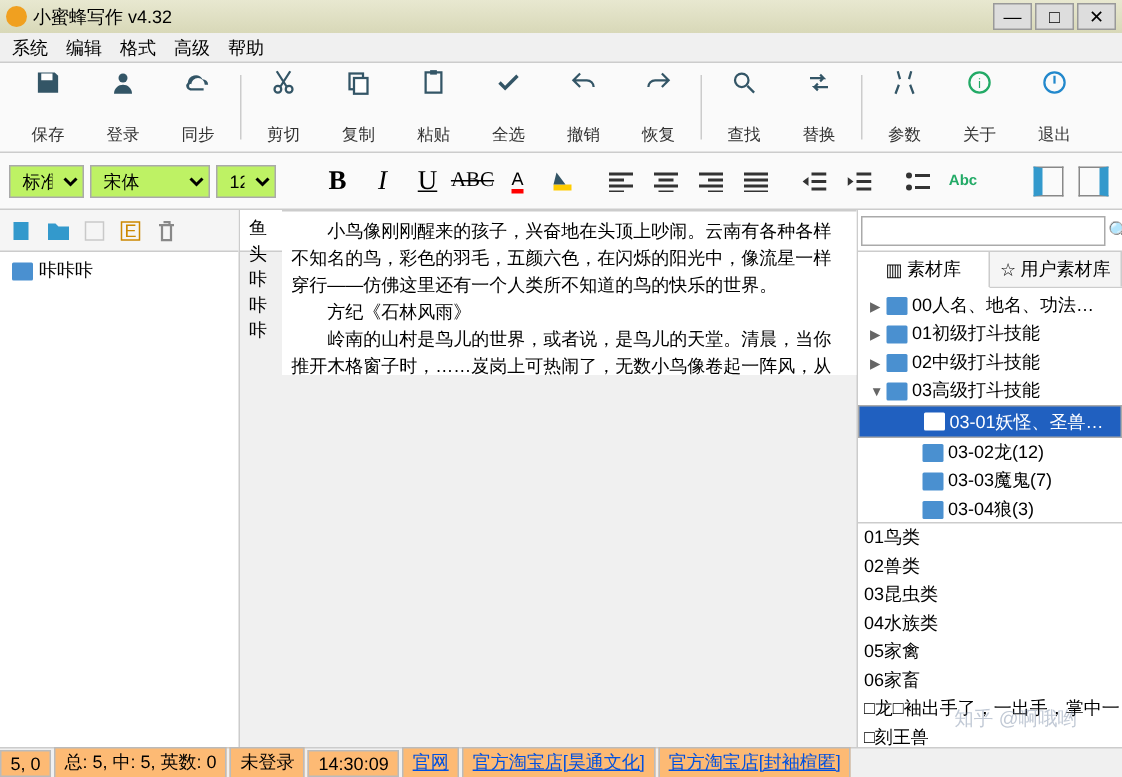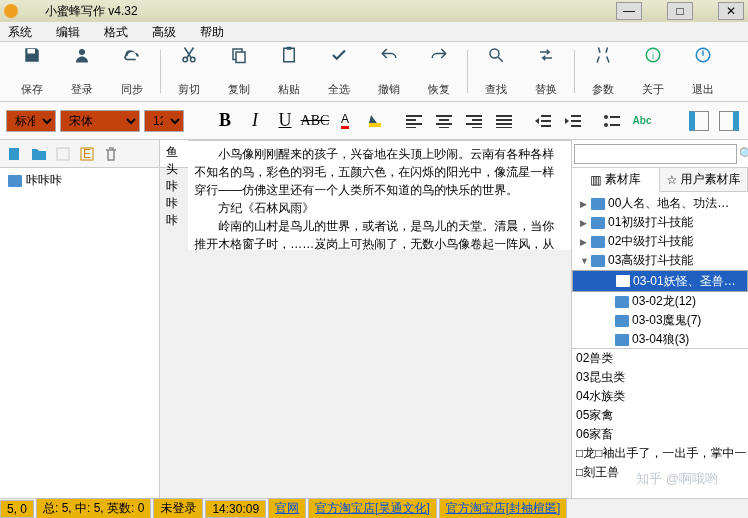--- a/index.html
+++ b/index.html
@@ -1,29 +1,29 @@
 <!DOCTYPE html>
 <html><head>
 <meta charset="utf-8">
 <style>
 * { margin: 0; padding: 0; box-sizing: border-box; font-family: "Microsoft YaHei", SimSun, sans-serif; font-size: 12px; }
 body { width: 748px; height: 518px; background: #f0f0f0; display: flex; flex-direction: column; overflow: hidden; }
-.titlebar { height: 22px; background: linear-gradient(#e8e8d0,#d8d8b8); display: flex; align-items: center; padding: 0 4px; gap: 23px; }
+.titlebar { height: 22px; background: linear-gradient(#e8e8d0,#d8d8b8); display: flex; align-items: center; padding: 0 4px; }
 .titlebar .ico { width: 14px; height: 14px; background: #f0a020; border-radius: 50%; margin-right: 4px; }
 .titlebar .ttl { flex: 1; }
 .winbtn { width: 26px; height: 18px; display: flex; align-items: center; justify-content: center; border: 1px solid #999; background: #ddd; margin-left: 2px; cursor: pointer; }
-.menubar { height: 20px; background: #f0f0f0; display: flex; gap: 24px; padding: 2px 8px; border-bottom: 1px solid #ccc; }
+.menubar { height: 20px; background: #f0f0f0; display: flex; gap: 12px; padding: 2px 8px; border-bottom: 1px solid #ccc; }
 .menubar span { cursor: pointer; }
 .toolbar1 { height: 60px; background: #fafafa; border-bottom: 1px solid #ccc; display: flex; padding: 4px 8px; gap: 2px; }
 .tbtn { width: 48px; display: flex; flex-direction: column; align-items: center; justify-content: center; cursor: pointer; border-radius: 3px; }
 .tbtn svg { width: 22px; height: 22px; }
 .tbtn .lbl { font-size: 11px; margin-top: 18px; color: #333; }
 .vsep { width: 1px; background: #ccc; margin: 4px 2px; }
 .toolbar2 { height: 38px; background: #fafafa; border-bottom: 1px solid #ccc; display: flex; align-items: center; padding: 0 6px; gap: 4px; }
-.sel { border: 1px solid #aaa; background: #c2410c; height: 22px; padding: 0 4px; }
+.sel { border: 1px solid #aaa; background: #bef264; height: 22px; padding: 0 4px; }
 .sel.w1 { width: 50px; } .sel.w2 { width: 80px; } .sel.w3 { width: 40px; }
 .fbtn { width: 26px; height: 26px; display: flex; align-items: center; justify-content: center; cursor: pointer; border-radius: 2px; font-family: serif; }
 .fbtn.b { font-weight: bold; font-size: 18px; }
 .fbtn.i { font-style: italic; font-size: 18px; }
 .fbtn.u { text-decoration: underline; font-size: 18px; }
 .fbtn.s { text-decoration: line-through; font-size: 14px; }
 .fbox { width: 20px; height: 20px; border: 1px solid #888; }
 .main { flex: 1; display: flex; overflow: hidden; }
 .left { width: 160px; border-right: 1px solid #ccc; background: #fff; display: flex; flex-direction: column; }
 .lefttb { height: 28px; border-bottom: 1px solid #ccc; display: flex; align-items: center; padding: 0 4px; gap: 2px; background: #f5f5f5; }
@@ -43,21 +43,21 @@
 .tree { flex: 1; overflow: hidden; padding: 2px 0; }
 .trow { display: flex; align-items: center; padding: 1px 4px; gap: 3px; cursor: pointer; font-size: 11px; }
 .trow.l1 { padding-left: 8px; }
 .trow.l2 { padding-left: 43px; align-items: center; }
 .trow.sel { background: #2060c0; color: #fff; }
 .trow.sel .fold { background: #fff; }
 .caret { width: 8px; font-size: 9px; color: #666; }
 .reslist { height: 150px; border-top: 1px solid #ccc; overflow: hidden; font-size: 11px; }
 .reslist div { padding: 1px 4px; white-space: nowrap; }
 .status { height: 20px; background: #f0f0f0; border-top: 1px solid #ccc; display: flex; align-items: center; font-size: 11px; }
-.status .cell { border: 1px solid #bbb; padding: 1px 6px; margin-right: 2px; background: #eab308; }
+.status .cell { border: 1px solid #bbb; padding: 1px 6px; margin-right: 2px; background: #fdba74; }
 .status .link { color: #0050e0; text-decoration: underline; cursor: pointer; }
 .watermark { position: absolute; right: 30px; bottom: 30px; color: rgba(100,120,150,0.4); font-size: 13px; pointer-events: none; }
 </style>
 </head>
 <body>
 
 <div class="titlebar">
   <div class="ico"></div>
   <span class="ttl">小蜜蜂写作 v4.32</span>
   <div class="winbtn">—</div>
@@ -338,20 +338,21 @@
       <div class="trow l2">
           <div class="fold"></div>
           <span>03-03魔鬼(7)</span>
         </div>
       <div class="trow l2">
           <div class="fold"></div>
           <span>03-04狼(3)</span>
         </div>
     </div>
     <div class="reslist">
+      <div>01鸟类</div>
       <div>02兽类</div>
       <div>03昆虫类</div>
       <div>04水族类</div>
       <div>05家禽</div>
       <div>06家畜</div>
       <div>□龙□袖出手了，一出手，掌中一</div>
       <div>□刻王兽</div>
 
     </div>
   </div>

